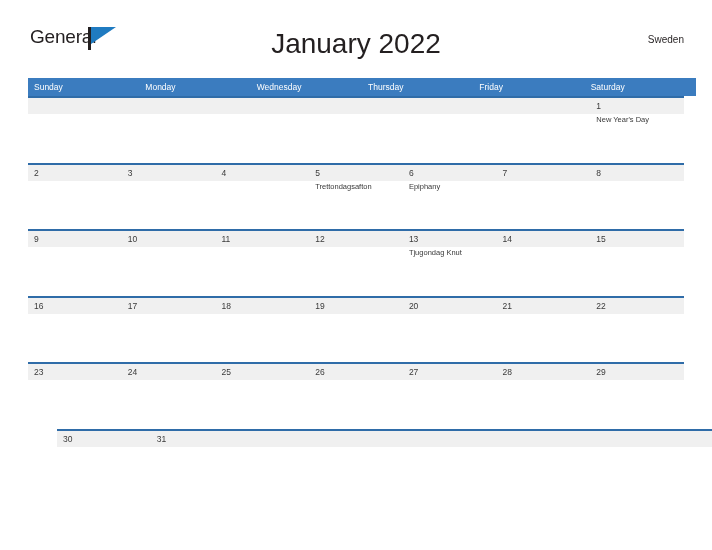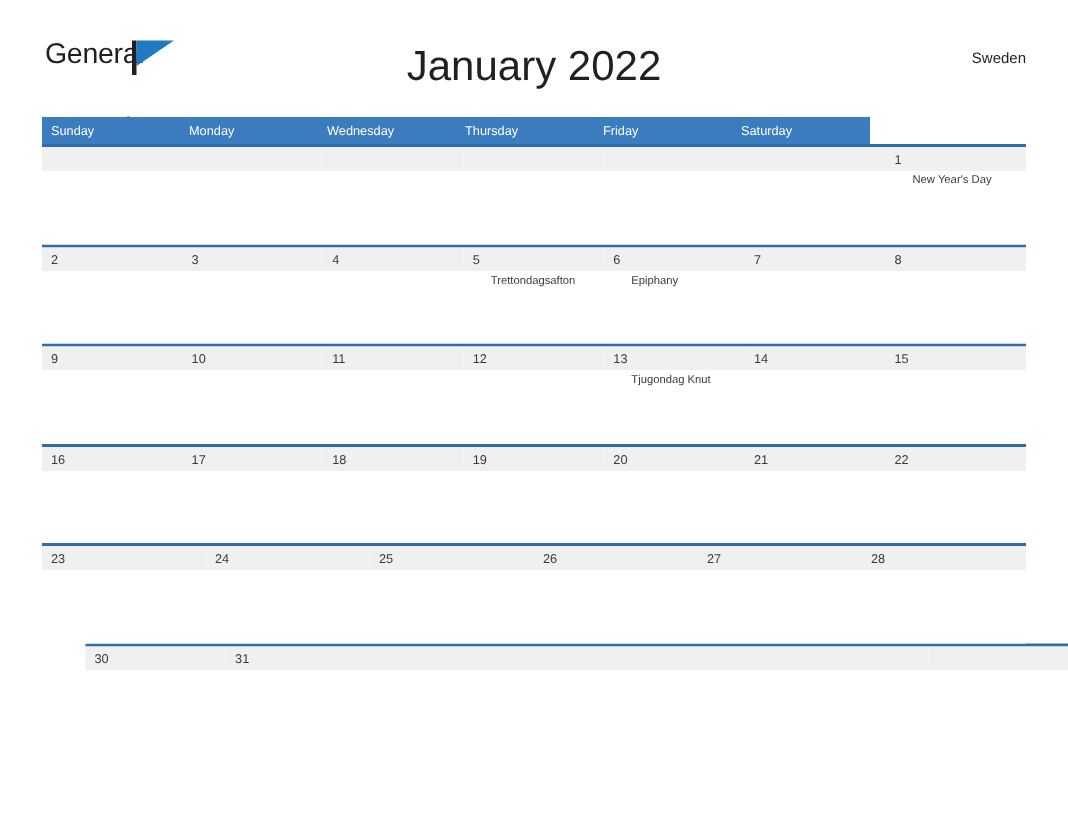--- a/index.html
+++ b/index.html
@@ -102,21 +102,21 @@
 
   
   .calendar {
     position: absolute;
     left: 28px;
     top: 78px;
     width: 656px;
   }
   .weekday-row {
     display: flex;
-    width: 552px;
+    width: 668px;
     height: 18px;
     background: #3b7cbf;
   }
   .weekday-cell {
     flex: 1 1 0;
     min-width: 0;
     color: #ffffff;
     font-size: 8.5px;
     line-height: 18px;
     padding-left: 6px;
@@ -149,21 +149,21 @@
     position: absolute;
     left: 6px;
     top: 2px;
     font-size: 8.5px;
     line-height: 12px;
     color: #3a3a3a;
     font-family: "Liberation Sans", sans-serif;
   }
   .day-events {
     position: absolute;
-    left: 18px;
+    left: 6px;
     top: 17px;
     right: 2px;
   }
   .day-event {
     font-size: 7.5px;
     line-height: 10px;
     color: #3a3a3a;
     white-space: nowrap;
     font-family: "Liberation Sans", sans-serif;
   }
@@ -314,20 +314,23 @@
           </div>
           <div class="day-cell">
             <div class="day-number">26</div>
           </div>
           <div class="day-cell">
             <div class="day-number">27</div>
           </div>
           <div class="day-cell">
             <div class="day-number">28</div>
           </div>
+          <div class="day-cell">
+            <div class="day-number">29</div>
+          </div>
         </div>
         <div class="week-row last">
           <div class="day-cell">
             <div class="day-number">30</div>
           </div>
           <div class="day-cell">
             <div class="day-number">31</div>
           </div>
           <div class="day-cell empty">
             <div class="day-number"></div>

